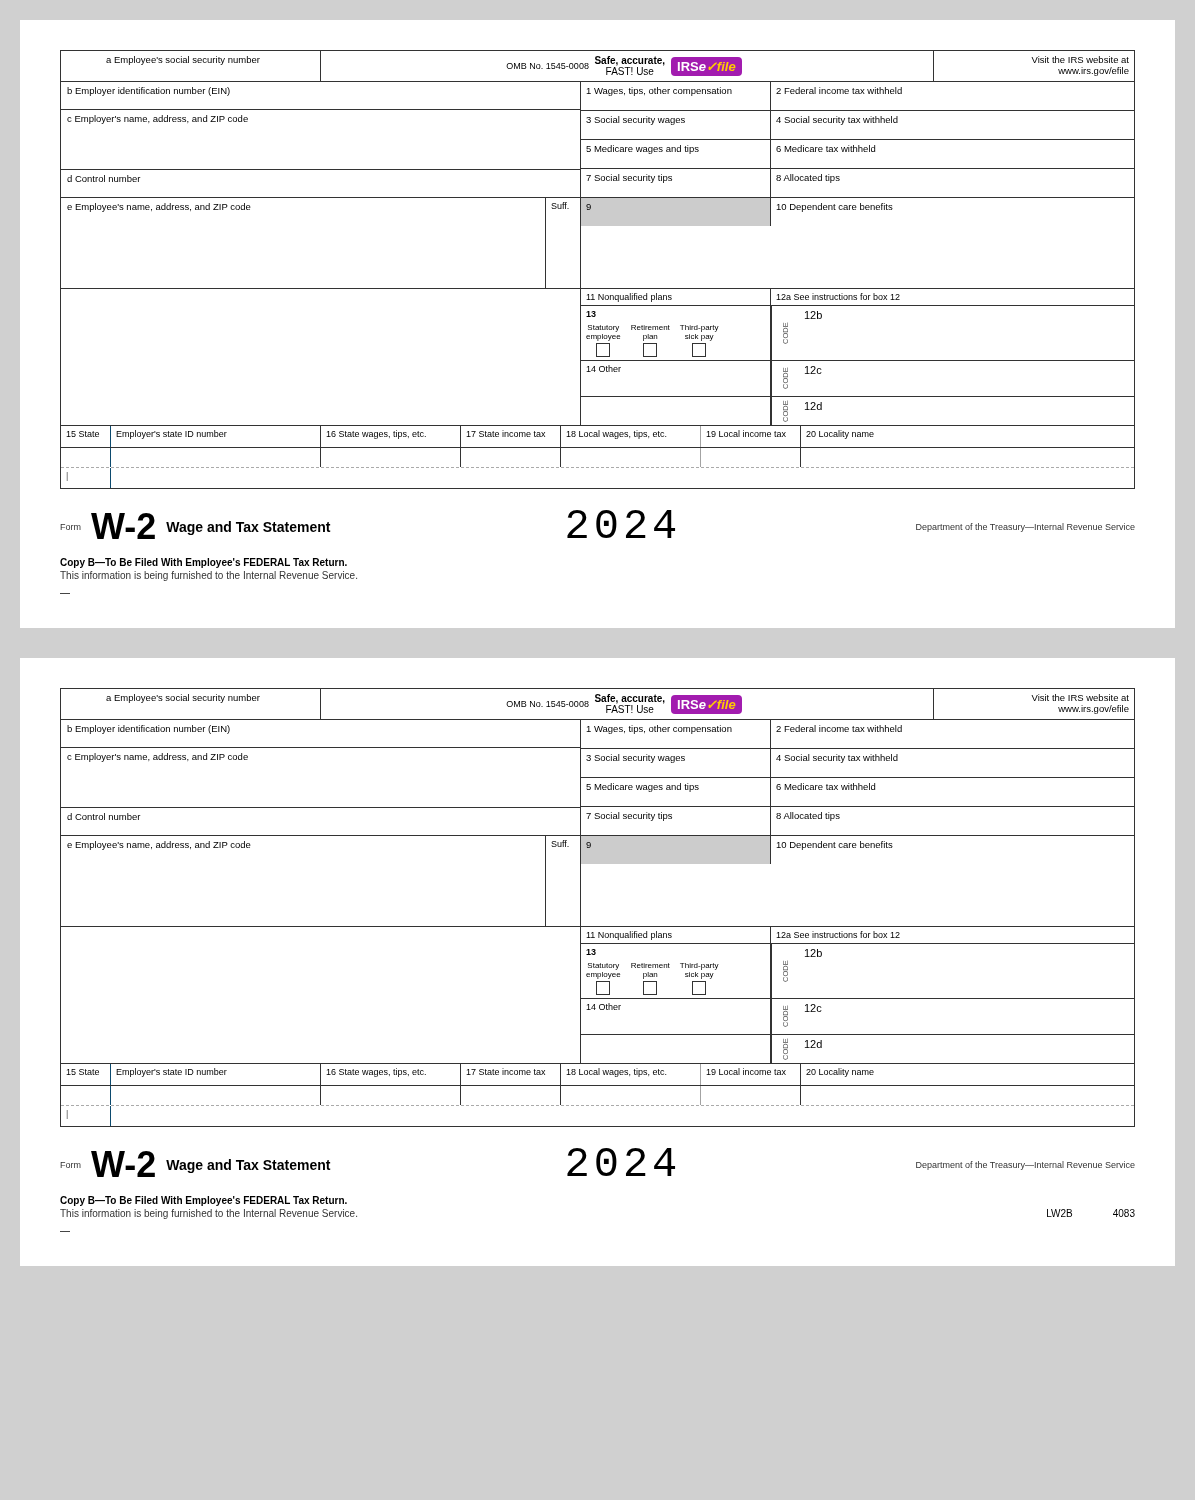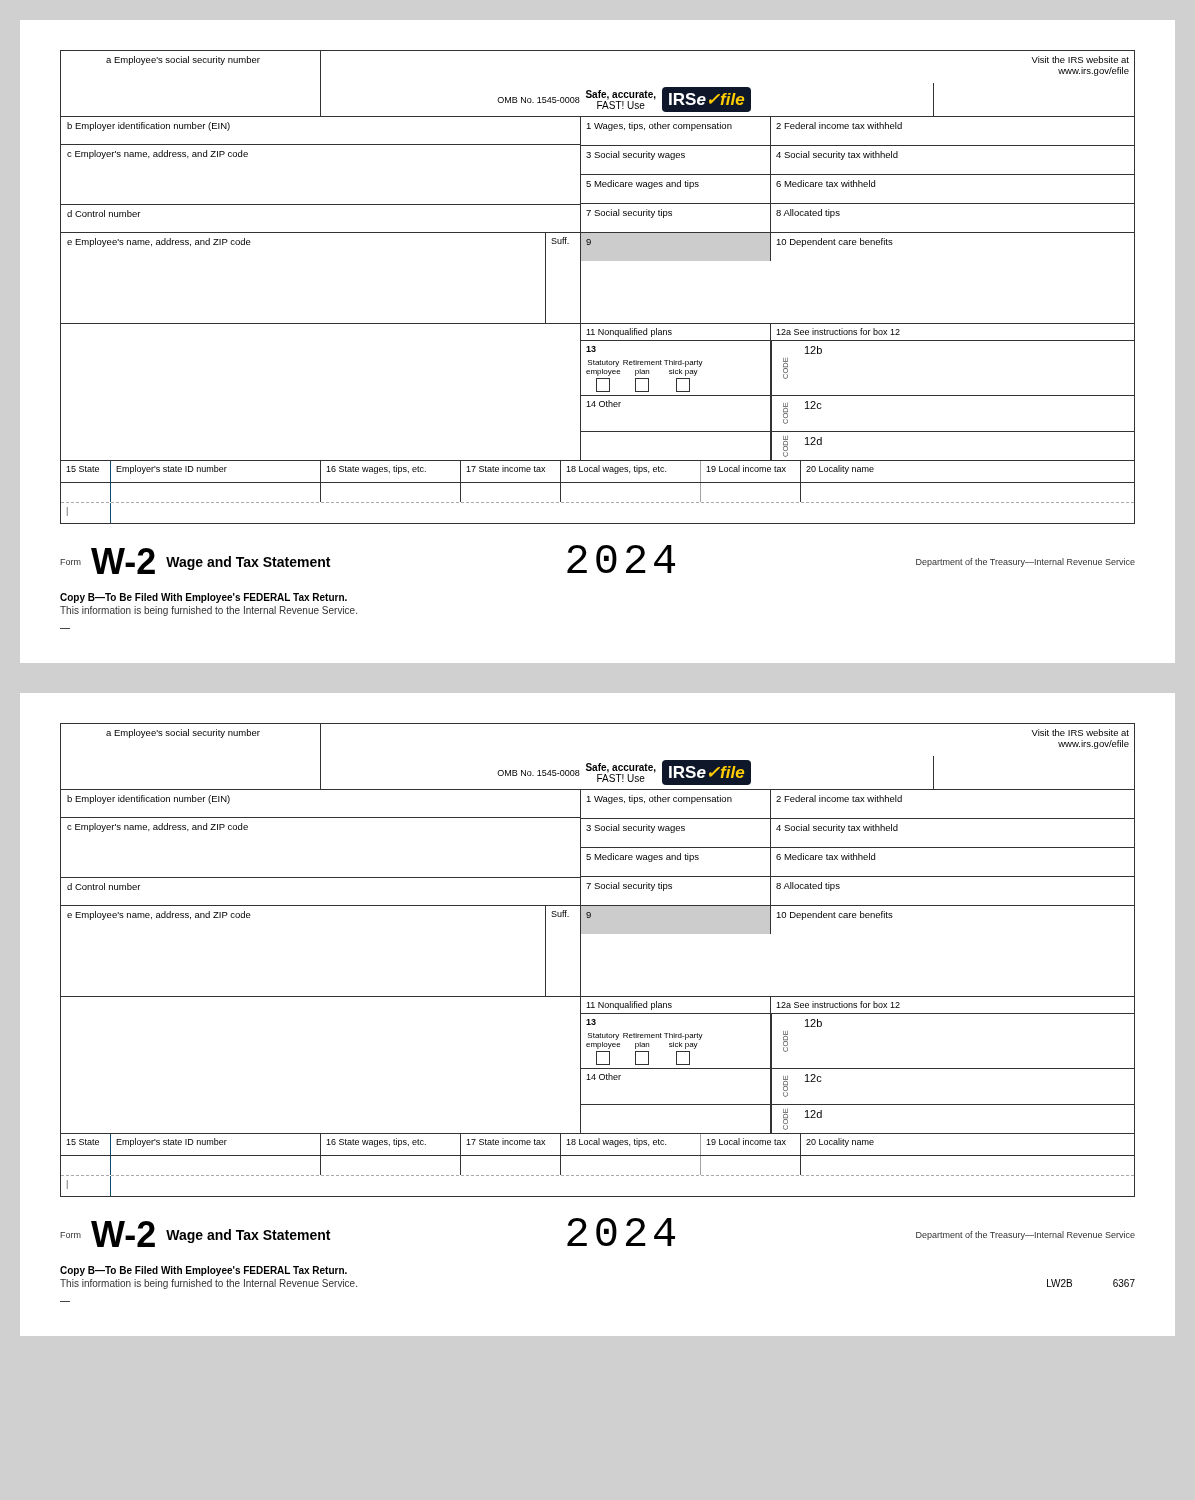--- a/index.html
+++ b/index.html
@@ -33,31 +33,30 @@
     }
     .irs-center {
       flex: 1;
       display: flex;
       align-items: center;
       justify-content: center;
       padding: 4px 8px;
       border-right: 1px solid #333;
       font-size: 10px;
       text-align: center;
-      margin-top: 32px;
     }
     .irs-logo {
       display: inline-flex;
       align-items: center;
-      background: #0f172a;
+      background: #a21caf;
       color: #fff;
       border-radius: 4px;
       padding: 2px 6px;
       font-weight: bold;
-      font-size: 17px;
+      font-size: 13px;
       margin: 0 6px;
     }
     .irs-logo .e-part {
       color: #fff;
       font-style: italic;
     }
     .irs-logo .file-part {
       color: #ffcc00;
       font-style: italic;
     }
@@ -72,21 +71,21 @@
       border-right: 1px solid #333;
       font-size: 9.5px;
       position: relative;
       margin-left: 40px;
     }
     .cell:last-child {
       border-right: none;
     }
     .checkbox-row {
       display: flex;
-      gap: 2px;
+      gap: 10px;
       margin-top: 4px;
       font-size: 8.5px;
     }
     .checkbox-group {
       display: flex;
       flex-direction: column;
       align-items: center;
       gap: 2px;
     }
     .checkbox {
@@ -638,17 +637,17 @@
     <span class="year-large">2024</span>
     <span class="dept-treasury">Department of the Treasury—Internal Revenue Service</span>
   </div>
   <div class="copy-b-text">
     <strong>Copy B—To Be Filed With Employee's FEDERAL Tax Return.</strong>
   </div>
   <div style="display:flex; justify-content:space-between; align-items:flex-start;">
     <div class="copy-b-subtext">This information is being furnished to the Internal Revenue Service.</div>
     <div style="display:flex; gap:40px;">
       <span style="font-size:10px;">LW2B</span>
-      <span style="font-size:10px;">6367</span>
+      <span style="font-size:10px;">4083</span>
     </div>
   </div>
   <div style="margin-top:6px; font-size:10px;">—</div>
 </div>
 
 </body></html>

